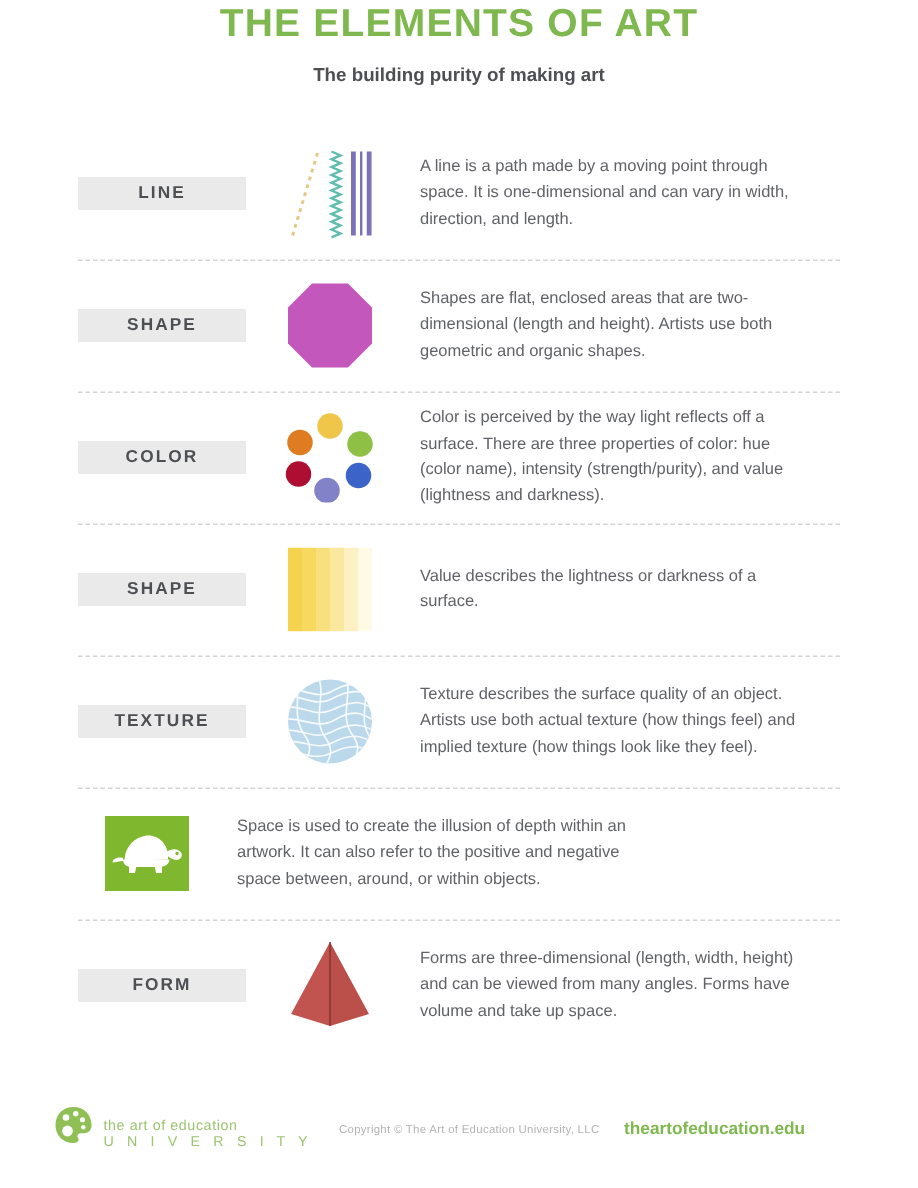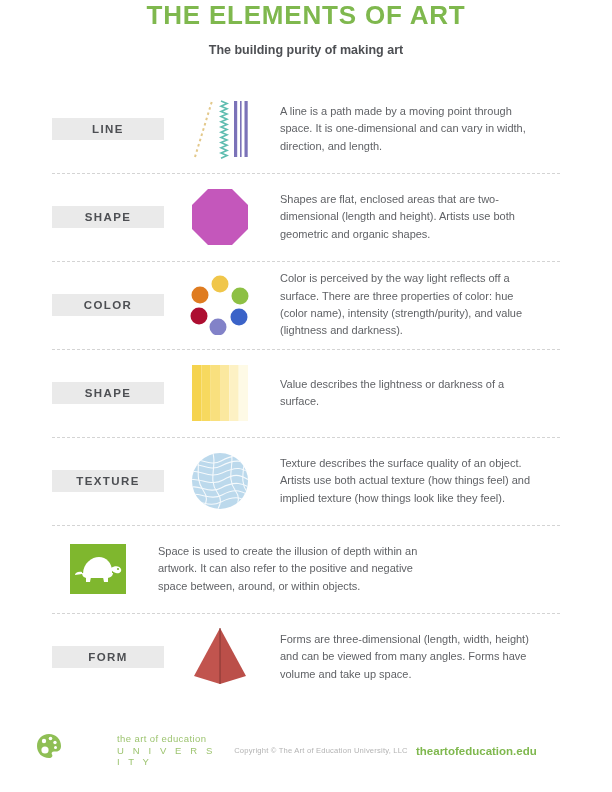--- a/index.html
+++ b/index.html
@@ -98,40 +98,38 @@
     position: absolute;
     left: 0;
     right: 0;
     bottom: 24px;
     display: flex;
     align-items: center;
     padding: 0 36px;
   }
   .logo-group {
     display: flex;
-    align-items: flex-start;
+    align-items: flex-end;
     flex: 0 0 auto;
     width: 190px;
-    gap: 48px;
   }
   .logo-mark { flex: 0 0 auto; margin-right: 7px; }
   .logo-text { line-height: 1.22; }
   .logo-line1 {
     font-size: 9.5px;
     color: #9dc470;
     letter-spacing: 0.4px;
   }
   .logo-line2 {
     font-size: 9.5px;
     color: #9dc470;
     letter-spacing: 3.1px;
   }
   .copyright {
     flex: 1 1 auto;
-    text-align: center;
     font-size: 7.6px;
     color: #b3b3b3;
     letter-spacing: 0.2px;
   }
   .site-url {
     flex: 0 0 auto;
     width: 160px;
     text-align: left;
     font-size: 11.5px;
     font-weight: bold;

